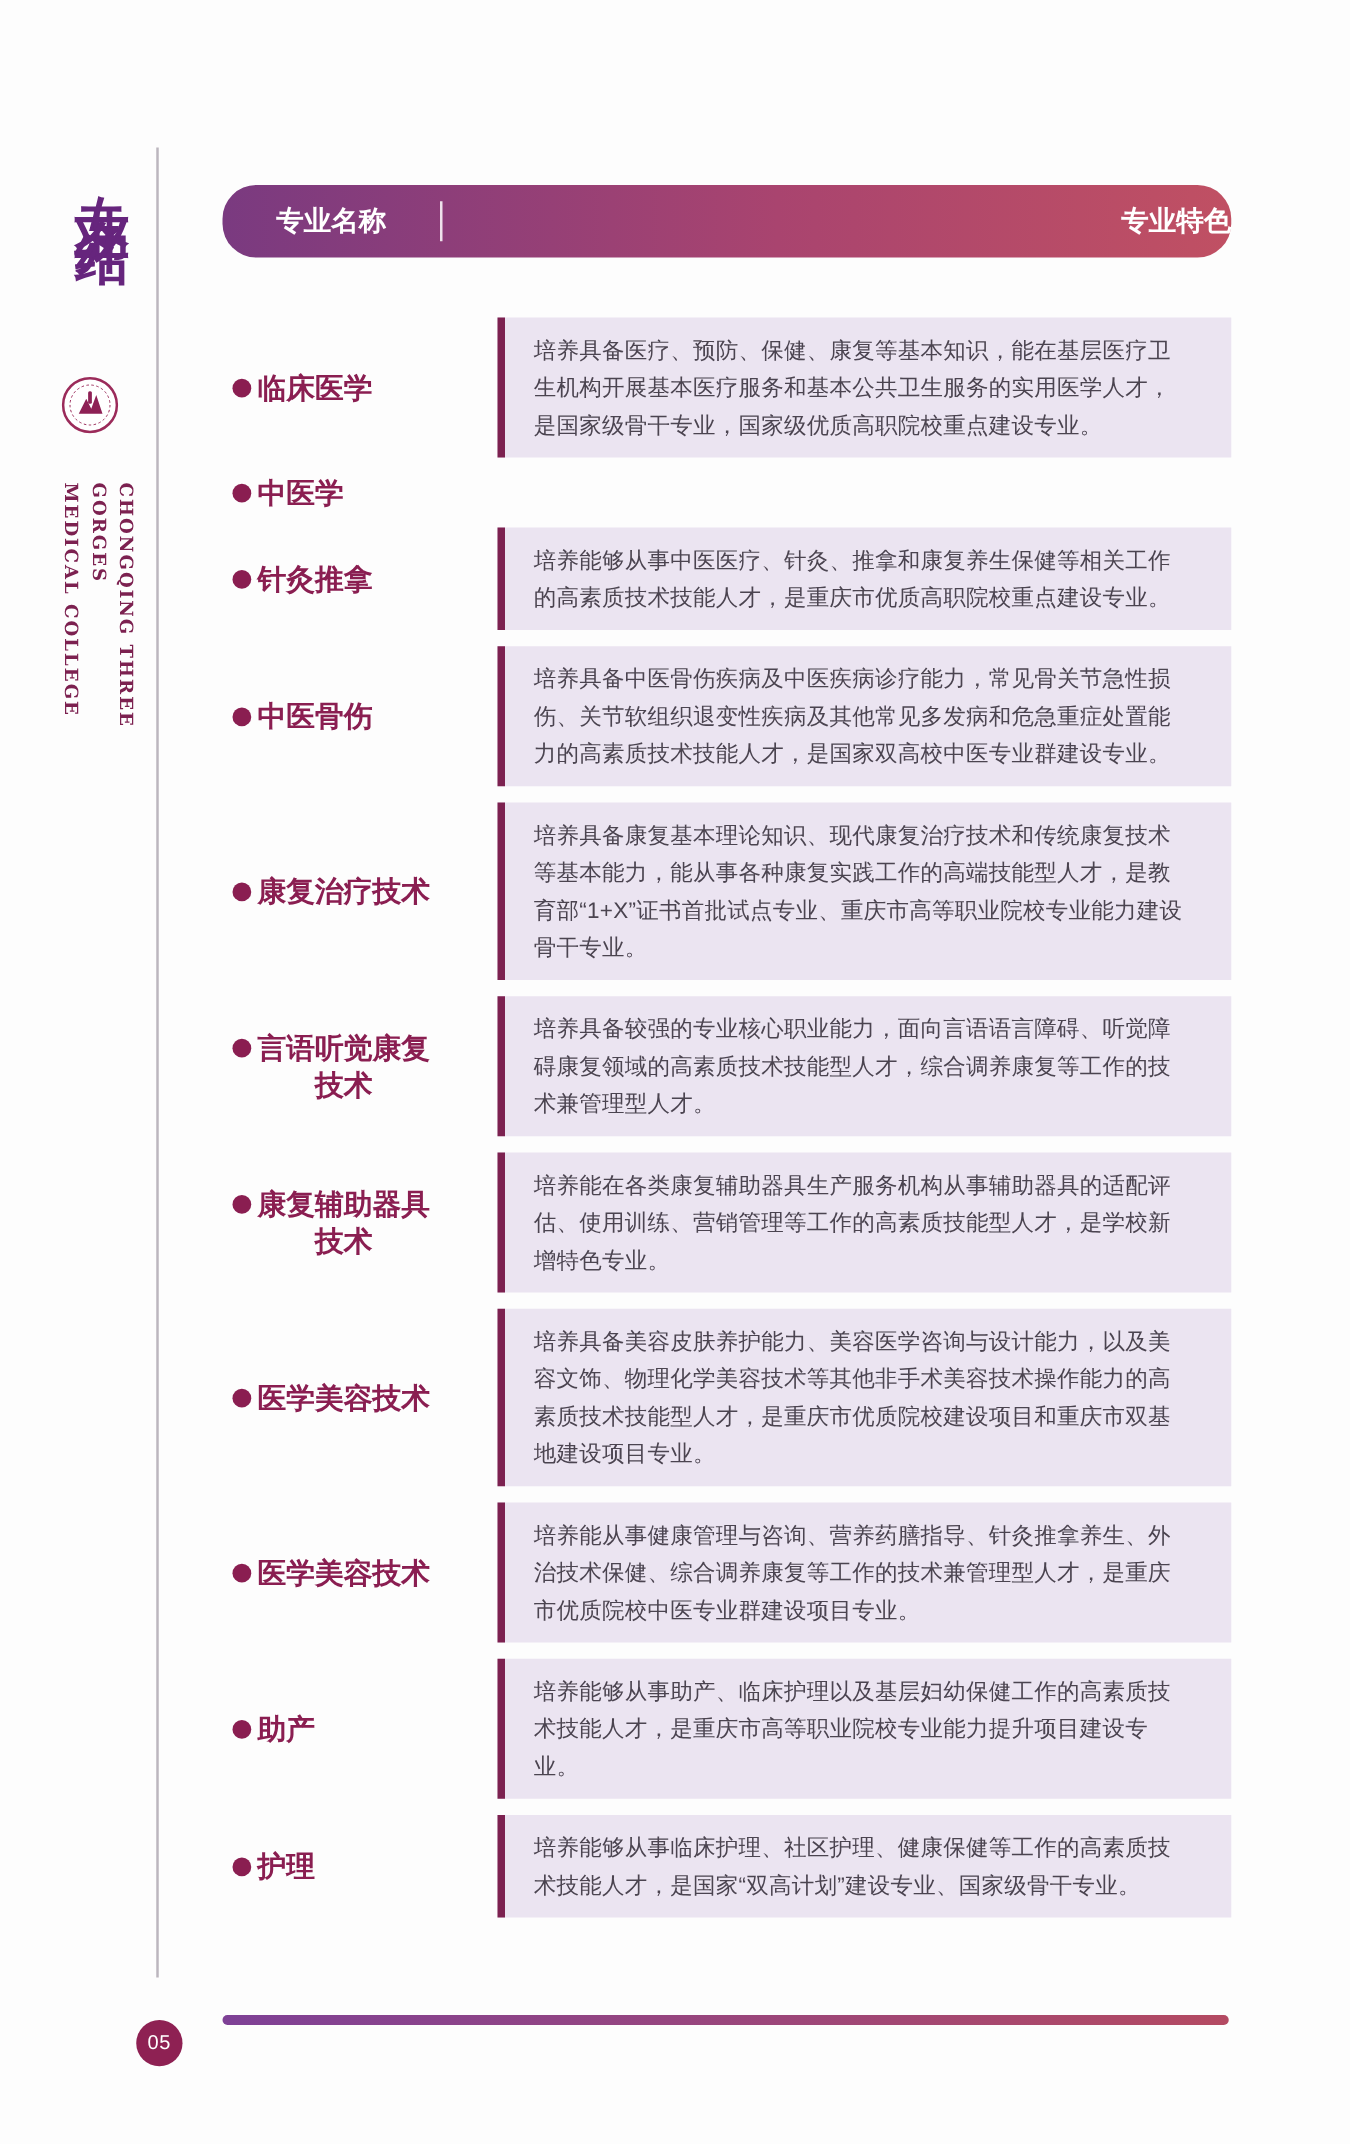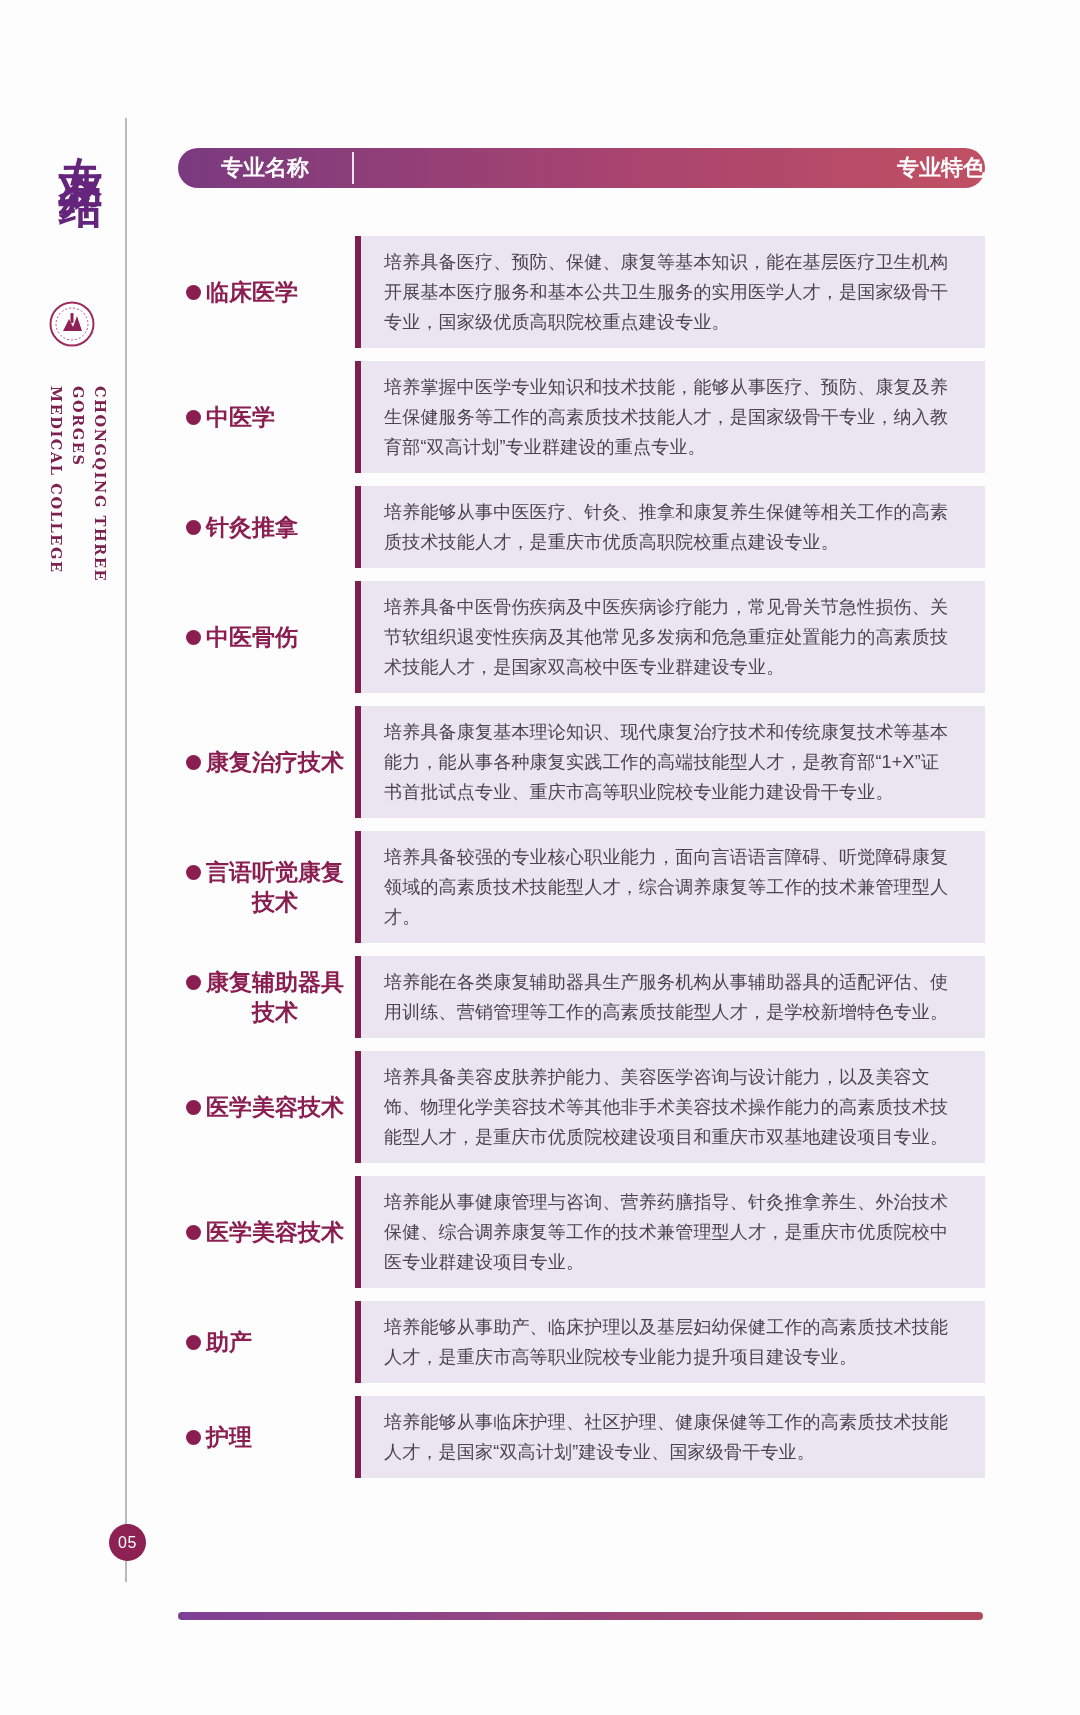--- a/index.html
+++ b/index.html
@@ -20,50 +20,51 @@
     transform:rotate(90deg);
     font-family:"DejaVu Serif","Liberation Serif",serif;
     font-weight:bold; font-size:14.5px; letter-spacing:1.6px; line-height:22px;
     color:#7c2150; white-space:pre-line;
   }
   .side-divider {
     position:absolute; left:125px; top:118px; width:2px; height:1464px;
     background:#bcb6be;
   }
   .page-num {
-    position:absolute; left:109px; top:1524px; width:37px; height:37px;
+    position:absolute; left:109px; top:1616px; width:37px; height:37px;
     border-radius:50%; background:#8e2153; color:#ffffff;
     display:flex; align-items:center; justify-content:center;
     font-size:16px; letter-spacing:0.5px;
   }
 
   
   .main { position:absolute; left:178px; top:148px; width:807px; }
   .header-bar {
-    height:40px; border-radius:27px;
+    height:58px; border-radius:27px;
     background:linear-gradient(90deg,#7a3a80 0%, #a9446f 55%, #c05063 100%);
     display:flex; align-items:center;
     color:#ffffff; font-weight:bold; font-size:22px;
   }
   .header-col-name { width:174px; text-align:center; }
   .header-divider { width:2px; height:32px; background:rgba(255,255,255,0.85); }
   .header-col-feature { flex:1; text-align:right; }
 
   .rows { margin-top:48px; }
   .row { display:flex; align-items:center; margin-bottom:13px; }
   .major-cell { width:177px; padding-left:8px; display:flex; align-items:flex-start; }
   .bullet { width:15px; height:15px; border-radius:50%; background:#8a1e51; margin-top:8px; margin-right:5px; flex:none; }
   .major-name {
     font-size:23px; font-weight:bold; color:#8a1e51; line-height:30px;
     white-space:pre-line;
     text-align:center;
   }
   .desc-box {
     flex:1; background:#ebe4f1; border-left:6px solid #7c2150;
     padding:11px 35px 11px 23px;
+    margin-left:43px;
   }
   .desc-text { font-size:18px; line-height:30px; color:#4b4450; letter-spacing:0.2px; }
 
   .bottom-line {
     position:absolute; left:178px; top:1612px; width:805px; height:8px; border-radius:4px;
     background:linear-gradient(90deg,#7e4196 0%, #b44a62 100%);
   }
 </style>
 </head>
 <body>
@@ -103,23 +104,20 @@
         <div class="desc-box">
           <p class="desc-text">培养具备医疗、预防、保健、康复等基本知识，能在基层医疗卫生机构开展基本医疗服务和基本公共卫生服务的实用医学人才，是国家级骨干专业，国家级优质高职院校重点建设专业。</p>
         </div>
       </div>
 
       <div class="row">
         <div class="major-cell">
           <span class="bullet"></span>
           <span class="major-name">中医学</span>
         </div>
-        <div class="desc-box">
-          <p class="desc-text">培养掌握中医学专业知识和技术技能，能够从事医疗、预防、康复及养生保健服务等工作的高素质技术技能人才，是国家级骨干专业，纳入教育部“双高计划”专业群建设的重点专业。</p>
-        </div>
       </div>
 
       <div class="row">
         <div class="major-cell">
           <span class="bullet"></span>
           <span class="major-name">针灸推拿</span>
         </div>
         <div class="desc-box">
           <p class="desc-text">培养能够从事中医医疗、针灸、推拿和康复养生保健等相关工作的高素质技术技能人才，是重庆市优质高职院校重点建设专业。</p>
         </div>

